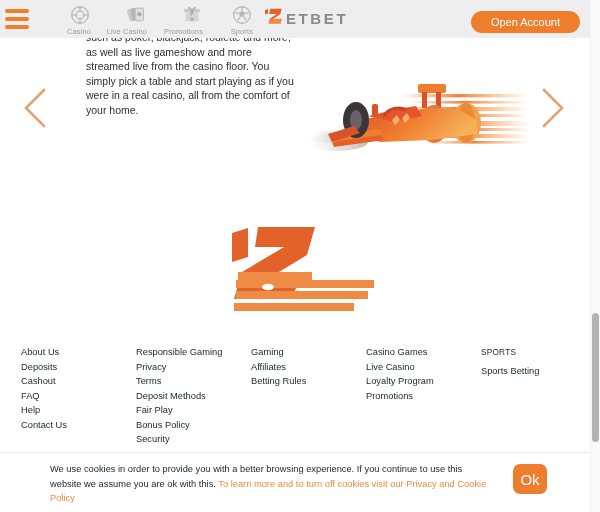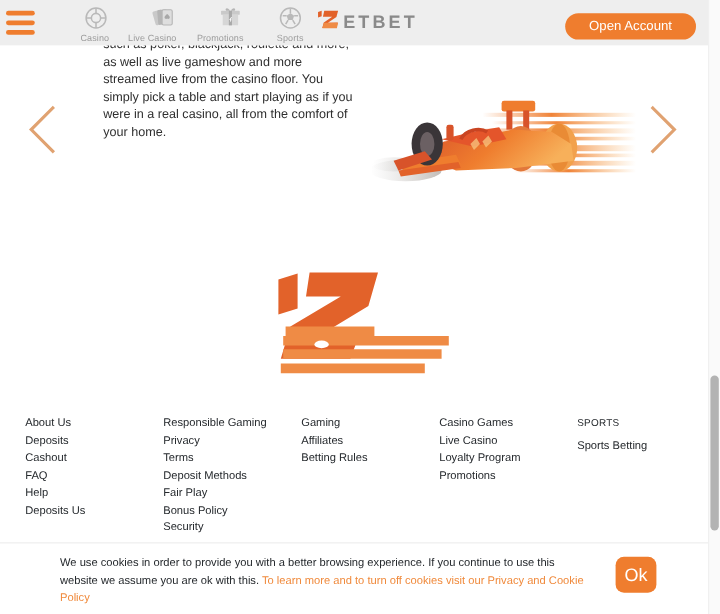--- a/index.html
+++ b/index.html
@@ -322,21 +322,21 @@
   </div>
 
   <div class="footer">
 
     <div class="fcol c1">
       <a>About Us</a>
       <a>Deposits</a>
       <a>Cashout</a>
       <a>FAQ</a>
       <a>Help</a>
-      <a>Deposits Us</a>
+      <a>Contact Us</a>
     </div>
 
     <div class="fcol c2">
       <a>Responsible Gaming</a>
       <a>Privacy</a>
       <a>Terms</a>
       <a>Deposit Methods</a>
       <a>Fair Play</a>
       <a>Bonus Policy</a>
       <a>Security</a>

